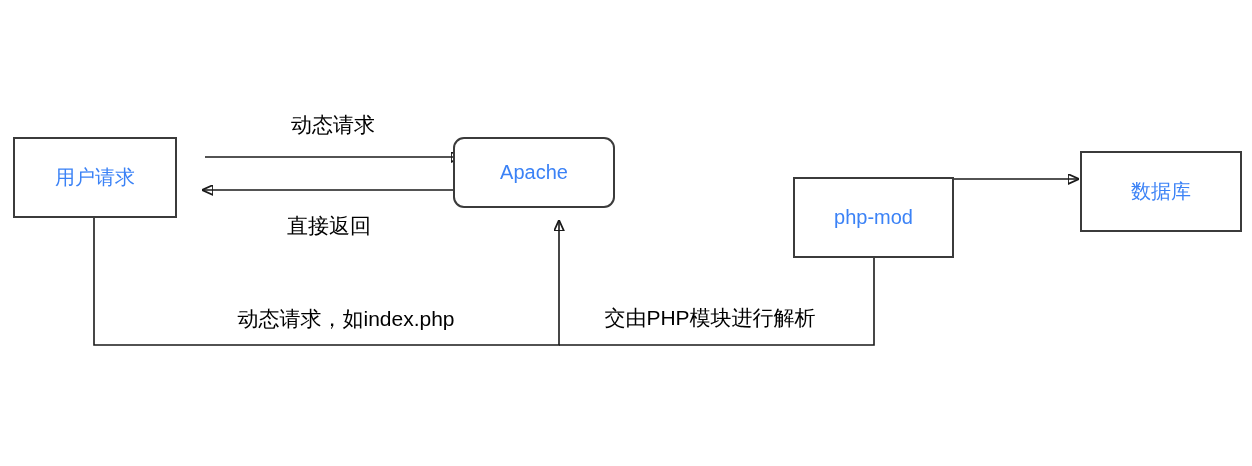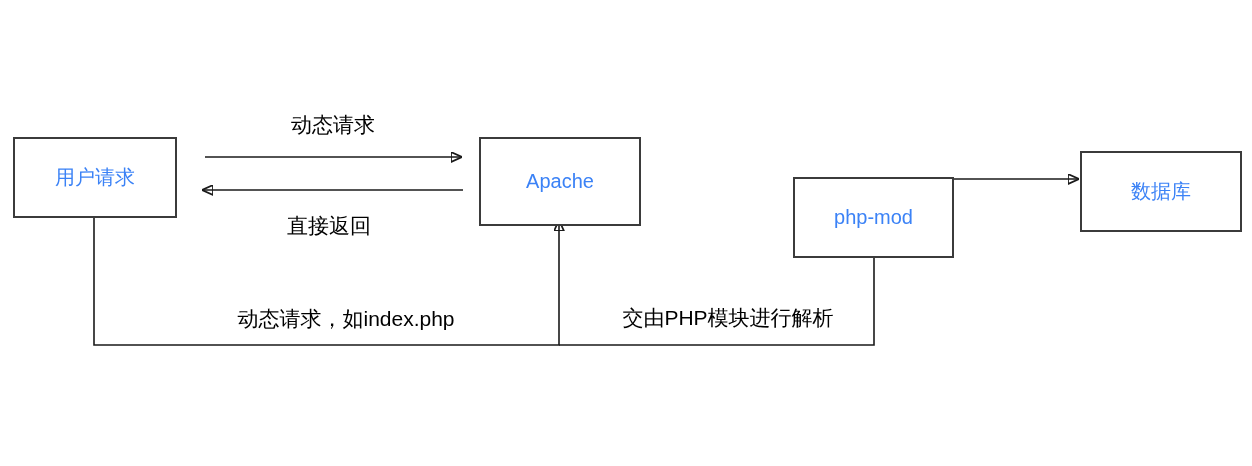--- a/index.html
+++ b/index.html
@@ -30,35 +30,35 @@
     display: flex;
     align-items: center;
     justify-content: center;
     background: #ffffff;
     border: 2px solid #3b3b3b;
     font-size: 20px;
     color: #3b82f6;
     white-space: nowrap;
   }
   .node-user-request { left: 13px;   top: 137px; width: 164px; height: 81px; }
-  .node-apache       { left: 479px;  top: 137px; width: 162px; height: 89px; }
+  .node-apache       { left: 453px;  top: 137px; width: 162px; height: 71px; border-radius: 11px; }
   .node-php-mod      { left: 793px;  top: 137px; width: 161px; height: 81px; margin-top: 40px; }
   .node-database     { left: 1080px; top: 151px; width: 162px; height: 81px; }
   .edge-label {
     position: absolute;
     transform: translate(-50%, -50%);
     font-size: 21px;
     color: #000000;
     white-space: nowrap;
     background: #ffffff;
   }
   .label-static  { left: 333px; top: 125px; }
   .label-return  { left: 329px; top: 226px; }
   .label-dynamic { left: 346px; top: 319px; }
-  .label-parse   { left: 728px; top: 318px; }
+  .label-parse   { left: 710px; top: 318px; }
 </style>
 </head>
 <body>
 
 <div class="canvas">
 
   <svg class="connections" viewBox="0 0 1252 466" xmlns="http://www.w3.org/2000/svg">
     <defs>
       <marker id="arrow" viewBox="0 0 10 10" refX="10" refY="5" markerWidth="11" markerHeight="11" markerUnits="userSpaceOnUse" orient="auto">
         <path d="M0,0.5 L10,5 L0,9.5 Z" fill="#1a1a1a" stroke="none"></path>

